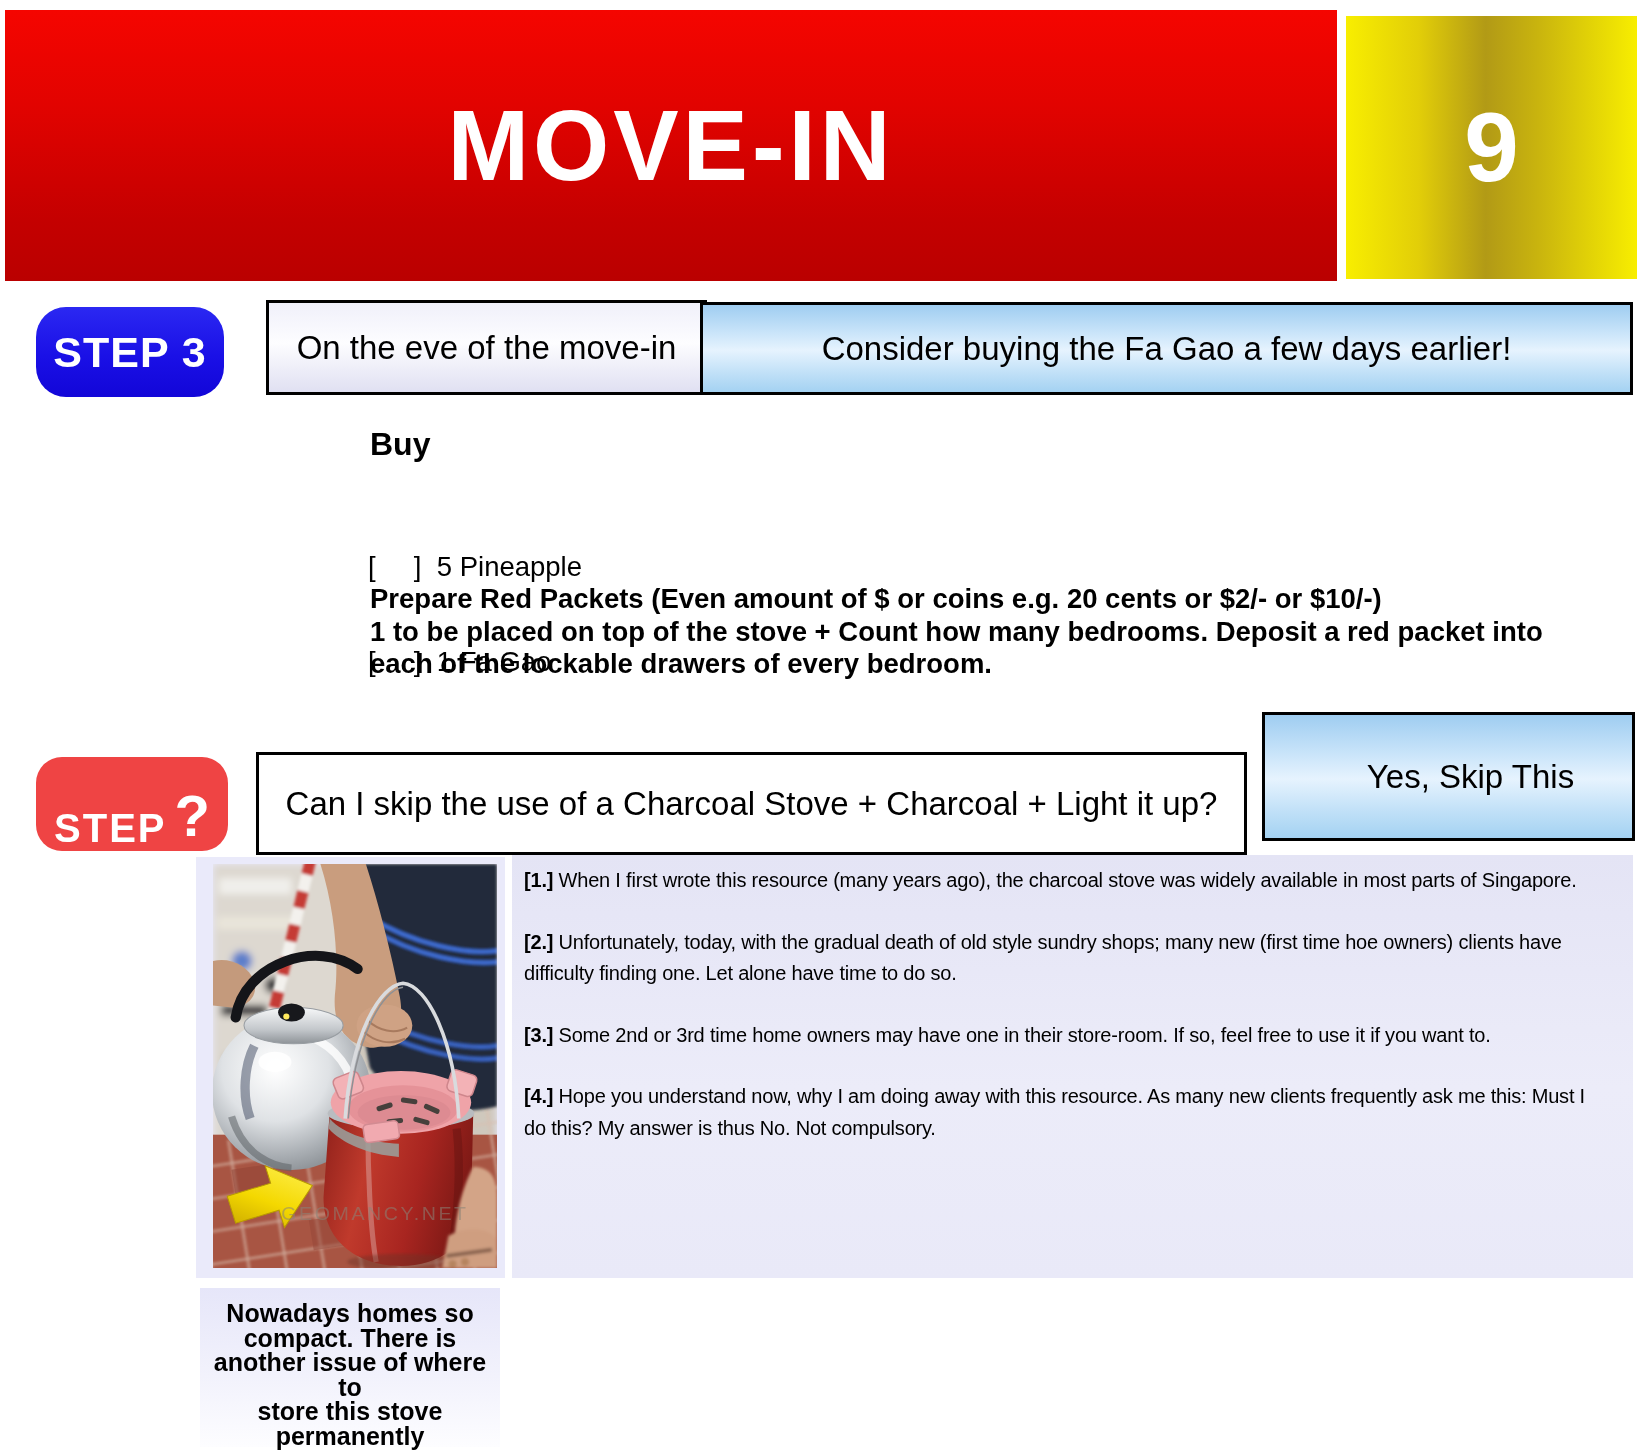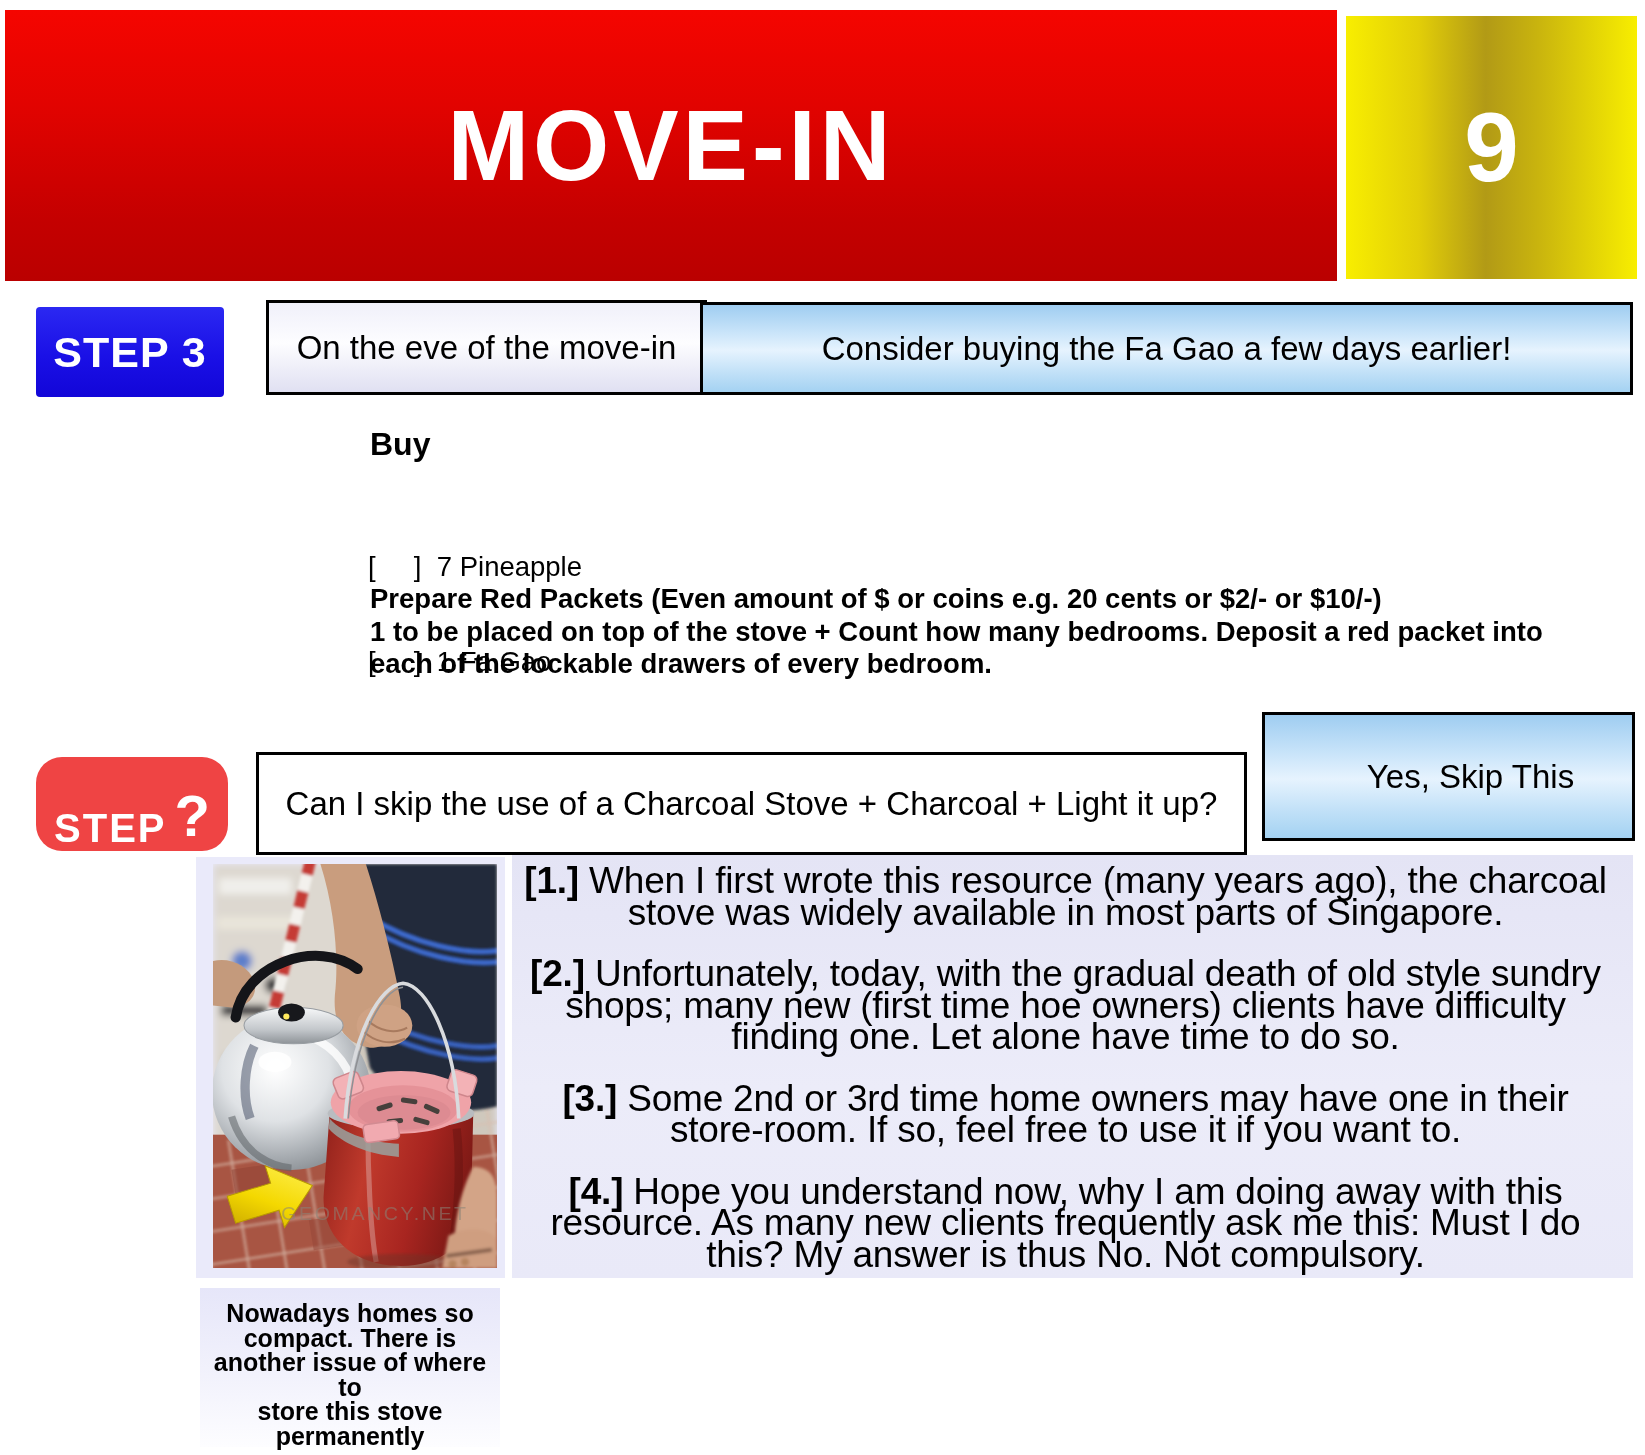--- a/index.html
+++ b/index.html
@@ -18,21 +18,21 @@
            display:flex;align-items:center;justify-content:center;
            color:#fff;font-size:98px;font-weight:bold;}
 
   
   .box{border:3px solid #000;display:flex;align-items:center;justify-content:center;
        font-size:33px;text-align:center;}
   .blue-grad{background:linear-gradient(180deg,#9fcdf1 0%,#c7e3f9 30%,#e6f3fe 52%,#bedff7 80%,#a4d2f2 100%);}
   .pale-grad{background:linear-gradient(180deg,#f0f0fa 0%,#fdfdff 45%,#e0e0f2 100%);}
 
   
-  .badge-blue{left:36px;top:307px;width:188px;height:90px;border-radius:4px;
+  .badge-blue{left:36px;top:307px;width:188px;height:90px;border-radius:30px;
               background:linear-gradient(180deg,#2b28f2 0%,#1a10e6 55%,#1206d8 100%);
               color:#fff;font-weight:bold;font-size:43px;letter-spacing:1px;
               display:flex;align-items:center;justify-content:center;}
   .box-when{left:253px;top:300px;width:441px;height:95px;margin-left:13px;}
   .box-tip{left:700px;top:302px;width:933px;height:93px;}
 
   
   .buy-heading{left:370px;top:426px;font-size:32px;font-weight:bold;}
   .checklist{left:368px;top:488px;font-size:27.5px;line-height:31.5px;white-space:pre;}
   .note{left:370px;top:583px;font-size:27.5px;line-height:32.5px;font-weight:bold;}
@@ -50,21 +50,21 @@
   .photo{left:213px;top:864px;width:284px;height:404px;}
   .photo svg{display:block;width:100%;height:100%;}
   .caption{left:200px;top:1288px;width:300px;height:159px;
            background:linear-gradient(180deg,#e6e6f9 0%,#f2f2fc 55%,#fdfdff 100%);
            text-align:center;font-weight:bold;font-size:25px;line-height:24.5px;padding-top:13px;}
 
   
   .panel{left:512px;top:855px;width:1121px;height:423px;
          background:linear-gradient(180deg,#e4e4f5 0%,#ececf9 55%,#e9e9f8 100%);
          padding:10px 14px 0 12px;}
-  .para{font-size:37px;line-height:31.5px;letter-spacing:-0.2px;margin:0 12px 30px 0;text-align:center;}
+  .para{font-size:20px;line-height:31.5px;letter-spacing:-0.2px;margin:0 12px 30px 0;}
   .para .marker{font-weight:bold;}
 </style>
 </head>
 <body>
 
 <div class="page">
 
   <div class="abs banner">
     <span class="banner-title">MOVE-IN</span>
   </div>
@@ -77,21 +77,21 @@
   </div>
   <div class="abs box pale-grad box-when">
     <span>On the eve of the move-in</span>
   </div>
   <div class="abs box blue-grad box-tip">
     <span>Consider buying the Fa Gao a few days earlier!</span>
   </div>
 
   <div class="abs buy-heading">Buy</div>
   <div class="abs checklist">
-    <div>[     ]  7 Pineapple</div>
+    <div>[     ]  5 Pineapple</div>
     <div>[     ]  1 Fa Gao</div>
   </div>
   <div class="abs note">
     <div>Prepare Red Packets (Even amount of $ or coins e.g. 20 cents or $2/- or $10/-)</div>
     <div>1 to be placed on top of the stove + Count how many bedrooms. Deposit a red packet into</div>
     <div>each of the lockable drawers of every bedroom.</div>
   </div>
 
   <div class="abs badge-black">
     <span class="prefix">STEP</span>

